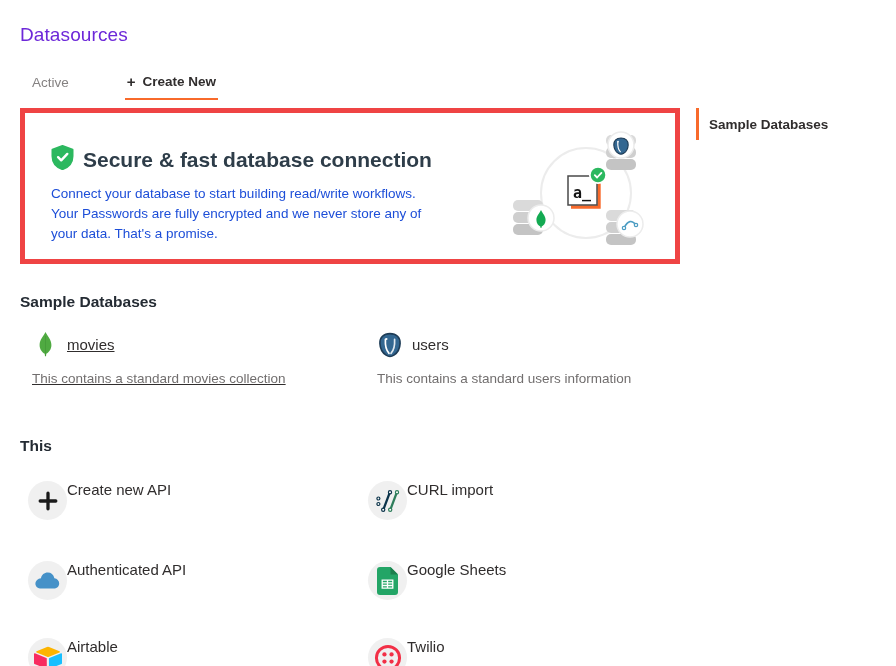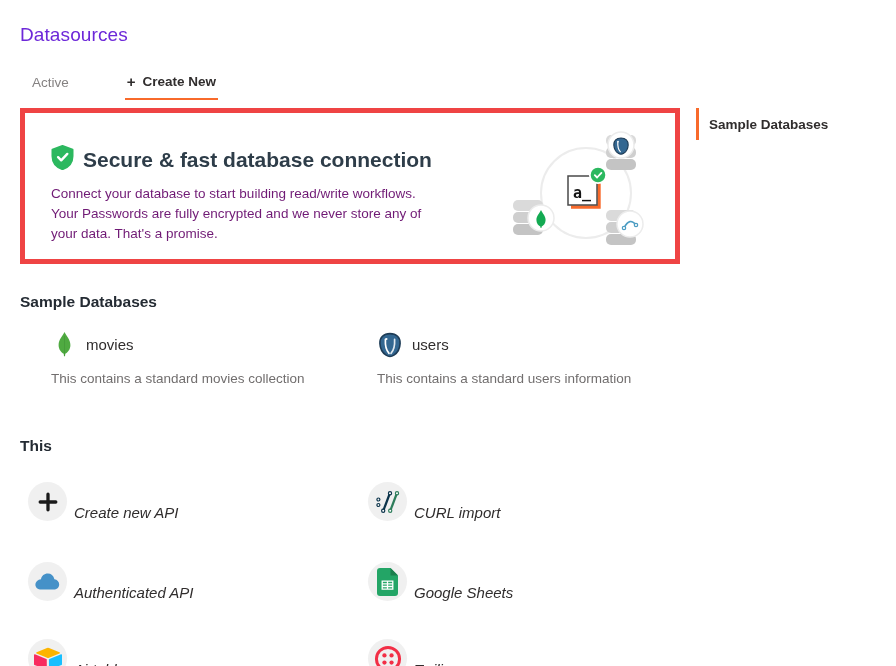--- a/index.html
+++ b/index.html
@@ -21,47 +21,47 @@
   .tab .plus-glyph { font-weight:700; font-size:15px; line-height:1; }
 
   .banner {
     position:absolute; left:20px; top:108px; width:660px; height:156px;
     background:#fff; border:5px solid #ef4444;
   }
   .banner-head { position:absolute; left:26px; top:32px; display:flex; align-items:center; gap:9px; }
   .banner-title { font-size:21px; font-weight:700; color:#2e3d49; }
   .banner-desc {
     position:absolute; left:26px; top:71px; width:372px;
-    font-size:13.5px; line-height:20px; color:#701a75;
+    font-size:13.5px; line-height:20px; color:#1d4ed8;
   }
   .banner-illustration { position:absolute; right:6px; top:12px; }
 
   .sidebar { position:absolute; left:696px; top:108px; width:198px; }
   .side-item {
     height:32px; display:flex; align-items:center; padding-left:13px;
     font-size:13.5px; color:#716e6e; cursor:pointer;
   }
   .side-item.active {
     border-left:3px solid var(--accent,#f86a2b); padding-left:10px;
     color:#302d2d; font-weight:700;
   }
 
   .section-heading { position:absolute; left:20px; font-size:15.5px; font-weight:700; color:#242b33; }
   .heading-sample { top:293px; }
   .heading-apis { top:437px; }
 
   .sample-item { position:absolute; width:330px; cursor:pointer; }
-  .sample-item.col1 { left:51px; top:331px; }
+  .sample-item.col1 { left:32px; top:331px;text-decoration:underline; }
   .sample-item.col2 { left:377px; top:331px; }
   .sample-head { display:flex; align-items:center; gap:9px; height:27px; }
   .sample-iconbox { width:26px; height:27px; display:flex; align-items:center; justify-content:center; }
   .sample-name { font-size:15px; color:#302d2d; }
   .sample-desc { margin-top:13px; font-size:13.5px; color:#716e6e; }
 
-  .api-item { position:absolute; display:flex; align-items:flex-end; gap:7px; height:40px; cursor:pointer;font-style:italic; }
+  .api-item { position:absolute; display:flex; align-items:flex-start; height:40px; cursor:pointer; }
   .api-item .icon-circle {
     width:39px; height:39px; border-radius:50%; background:#f0f0f0;
     display:flex; align-items:center; justify-content:center; flex:0 0 auto;
   }
   .api-label { font-size:15px; color:#302d2d; }
   .pos-r1c1 { left:28px;  top:481px; }
   .pos-r1c2 { left:368px; top:481px; }
   .pos-r2c1 { left:28px;  top:561px; }
   .pos-r2c2 { left:368px; top:561px; }
   .pos-r3c1 { left:28px;  top:638px; }

